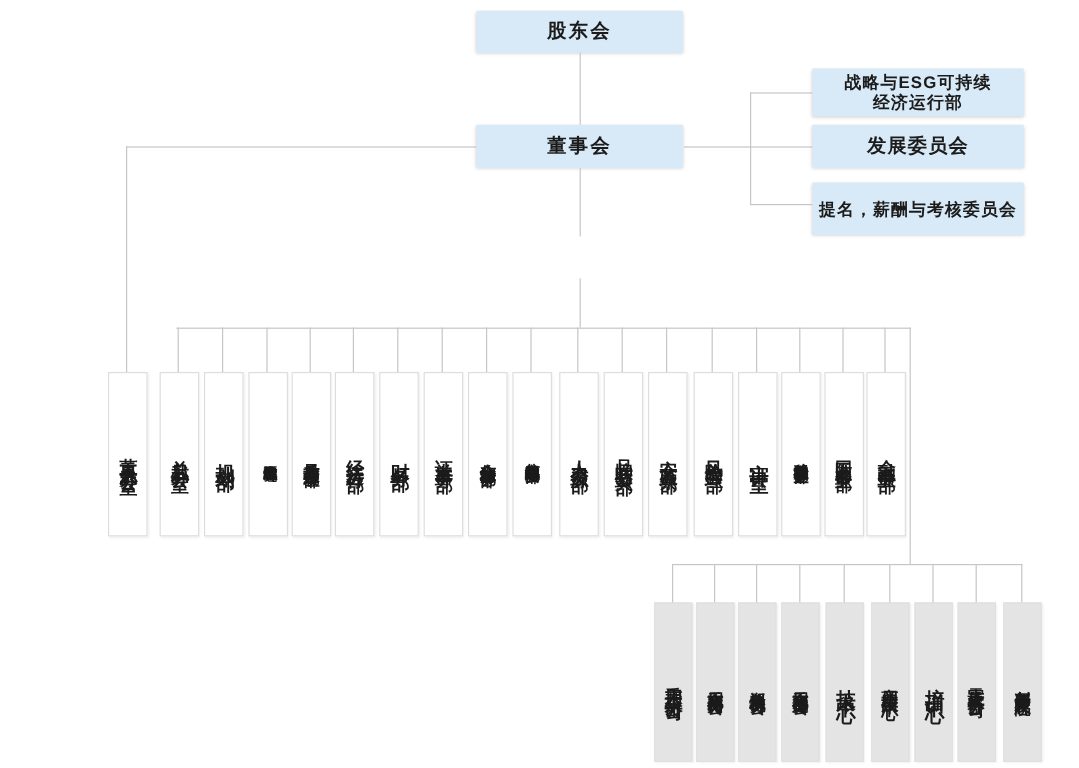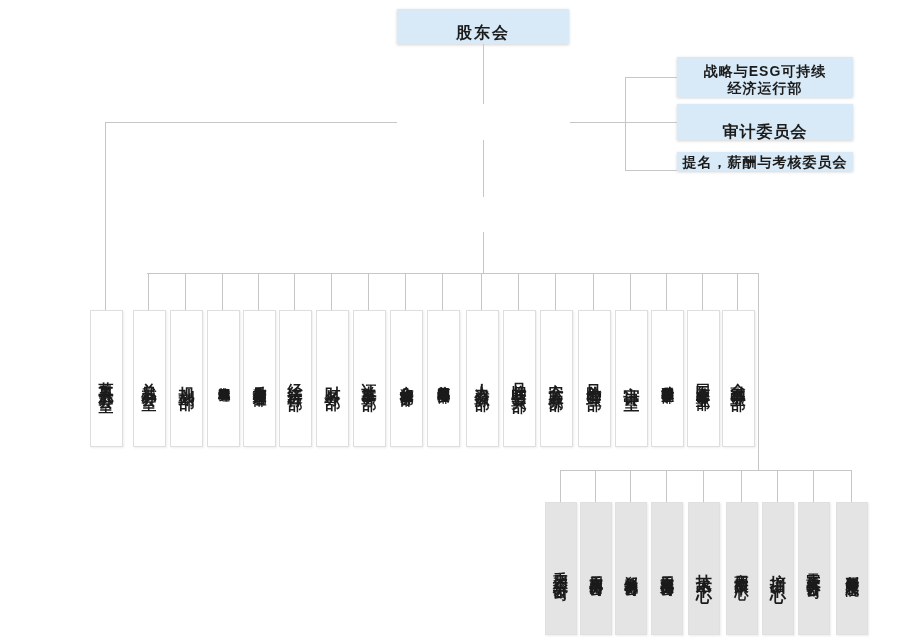--- a/index.html
+++ b/index.html
@@ -9,21 +9,21 @@
     background:#ffffff;
     overflow:hidden;
     font-family:"Liberation Sans","DejaVu Sans",sans-serif;
     color:#1b1b1b;
   }
   
   .line{position:absolute;background:#c6c6c6;}
   
   .hbox{
     position:absolute;
-    display:flex;flex-direction:column;align-items:center;justify-content:flex-end;
+    display:flex;flex-direction:column;align-items:center;justify-content:center;
     background:var(--node-blue,#d8eaf7);
     font-weight:700;
     box-shadow:0 1px 3px rgba(0,0,0,0.18);
     text-align:center;
   }
   .gov{width:172px;left:397px;font-size:16px;letter-spacing:2px;}
   .committee{width:176px;left:677px;font-size:14px;letter-spacing:1px;}
   .cline{line-height:17px;}
   
   .vbox{
@@ -51,29 +51,32 @@
   }
 </style>
 </head>
 <body>
 
 <div class="canvas">
 
   <div class="hbox gov" style="top:9px;height:35px;">
     <div>股东会</div>
   </div>
+  <div class="hbox gov" style="top:104px;height:36px;">
+    <div>董事会</div>
+  </div>
 
   <div class="hbox committee" style="top:57px;height:40px;">
     <div class="cline">战略与ESG可持续</div>
     <div class="cline">经济运行部</div>
   </div>
   <div class="hbox committee" style="top:104px;height:36px;font-size:16px;">
-    <div class="cline">审计委员会</div>
+    <div class="cline">发展委员会</div>
   </div>
-  <div class="hbox committee" style="top:152px;height:19px;">
+  <div class="hbox committee" style="top:152px;height:44px;">
     <div class="cline">提名，薪酬与考核委员会</div>
   </div>
 
 <div class="vbox dept" style="left: 90px;">
       <div class="vtext" style="font-size: 15px; letter-spacing: 3px;">董事会办公室</div>
     </div>
     <div class="vbox dept" style="left: 133px;">
       <div class="vtext" style="font-size: 15px; letter-spacing: 3px;">总裁办公室</div>
     </div>
     <div class="vbox dept" style="left: 170px;">

